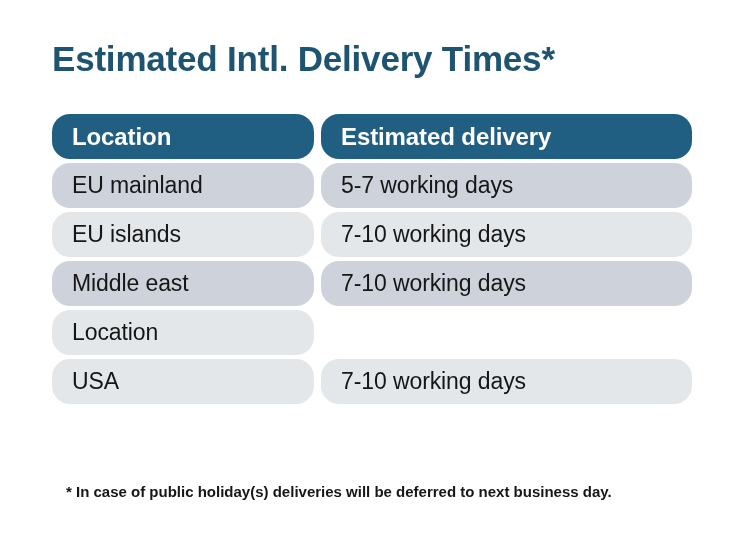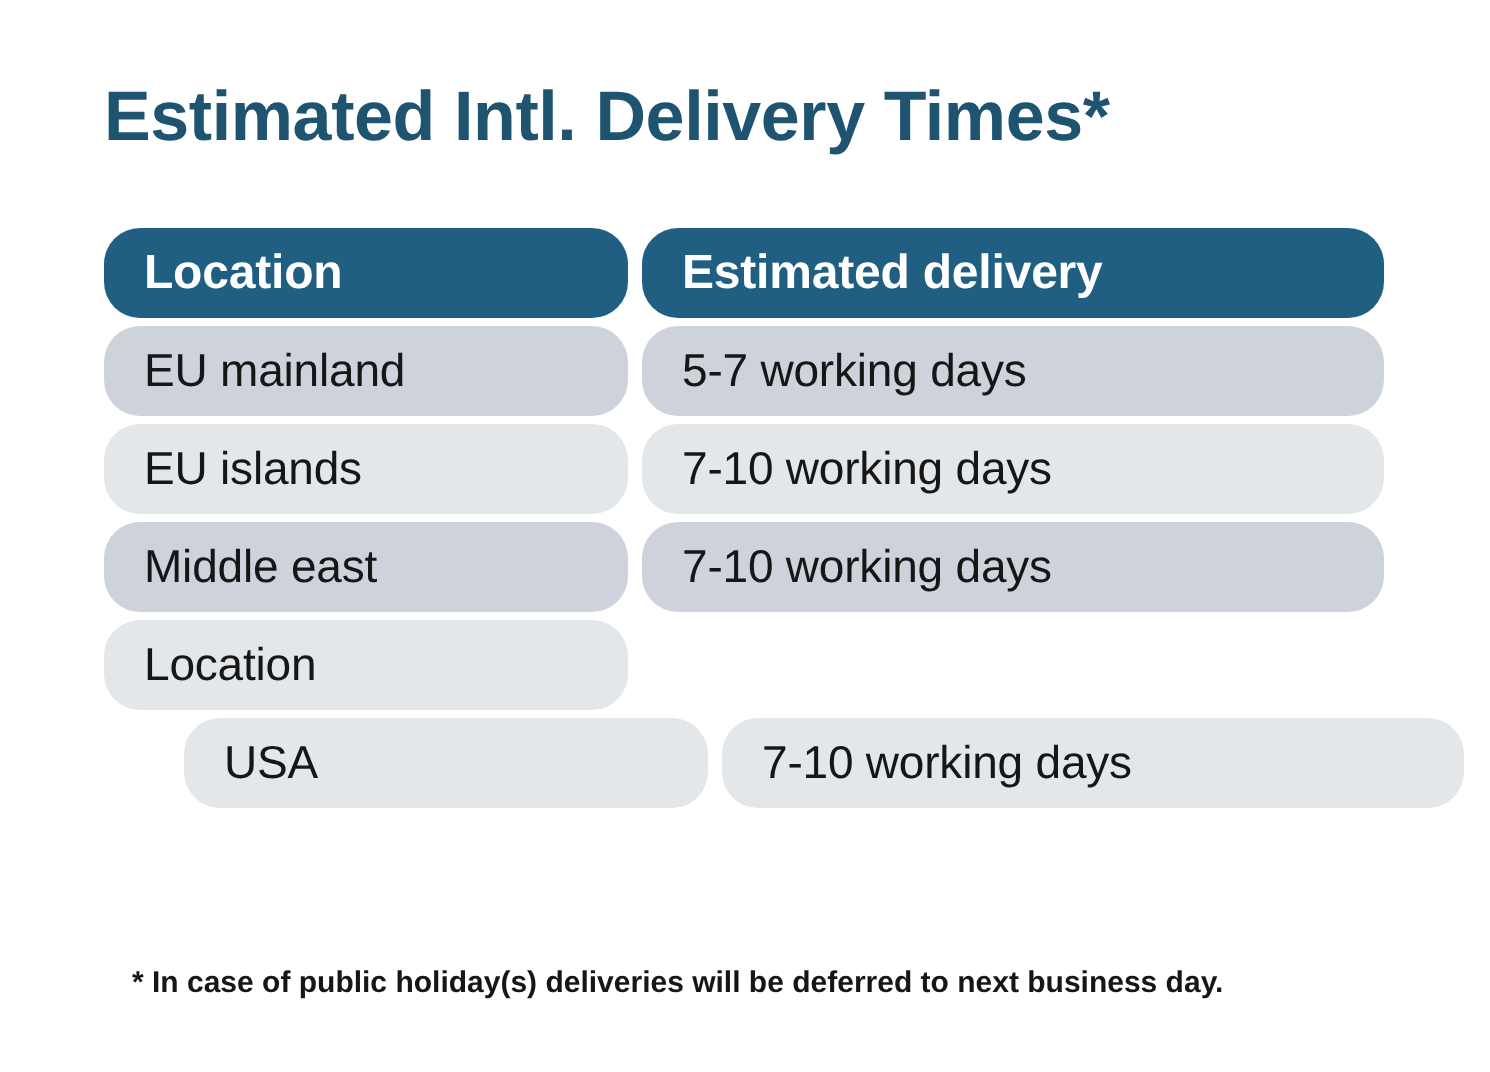--- a/index.html
+++ b/index.html
@@ -39,21 +39,20 @@
     top: 114px;
     width: 640px;
   }
   .row {
     display: flex;
     width: 100%;
     margin-bottom: 4px;
   }
   .row:last-child {
     margin-bottom: 0;
-    margin-left: 40px;
   }
   .cell {
     box-sizing: border-box;
     padding-left: 20px;
     display: flex;
     align-items: center;
     white-space: nowrap;
     overflow: hidden;
     border-radius: 18px;
   }

